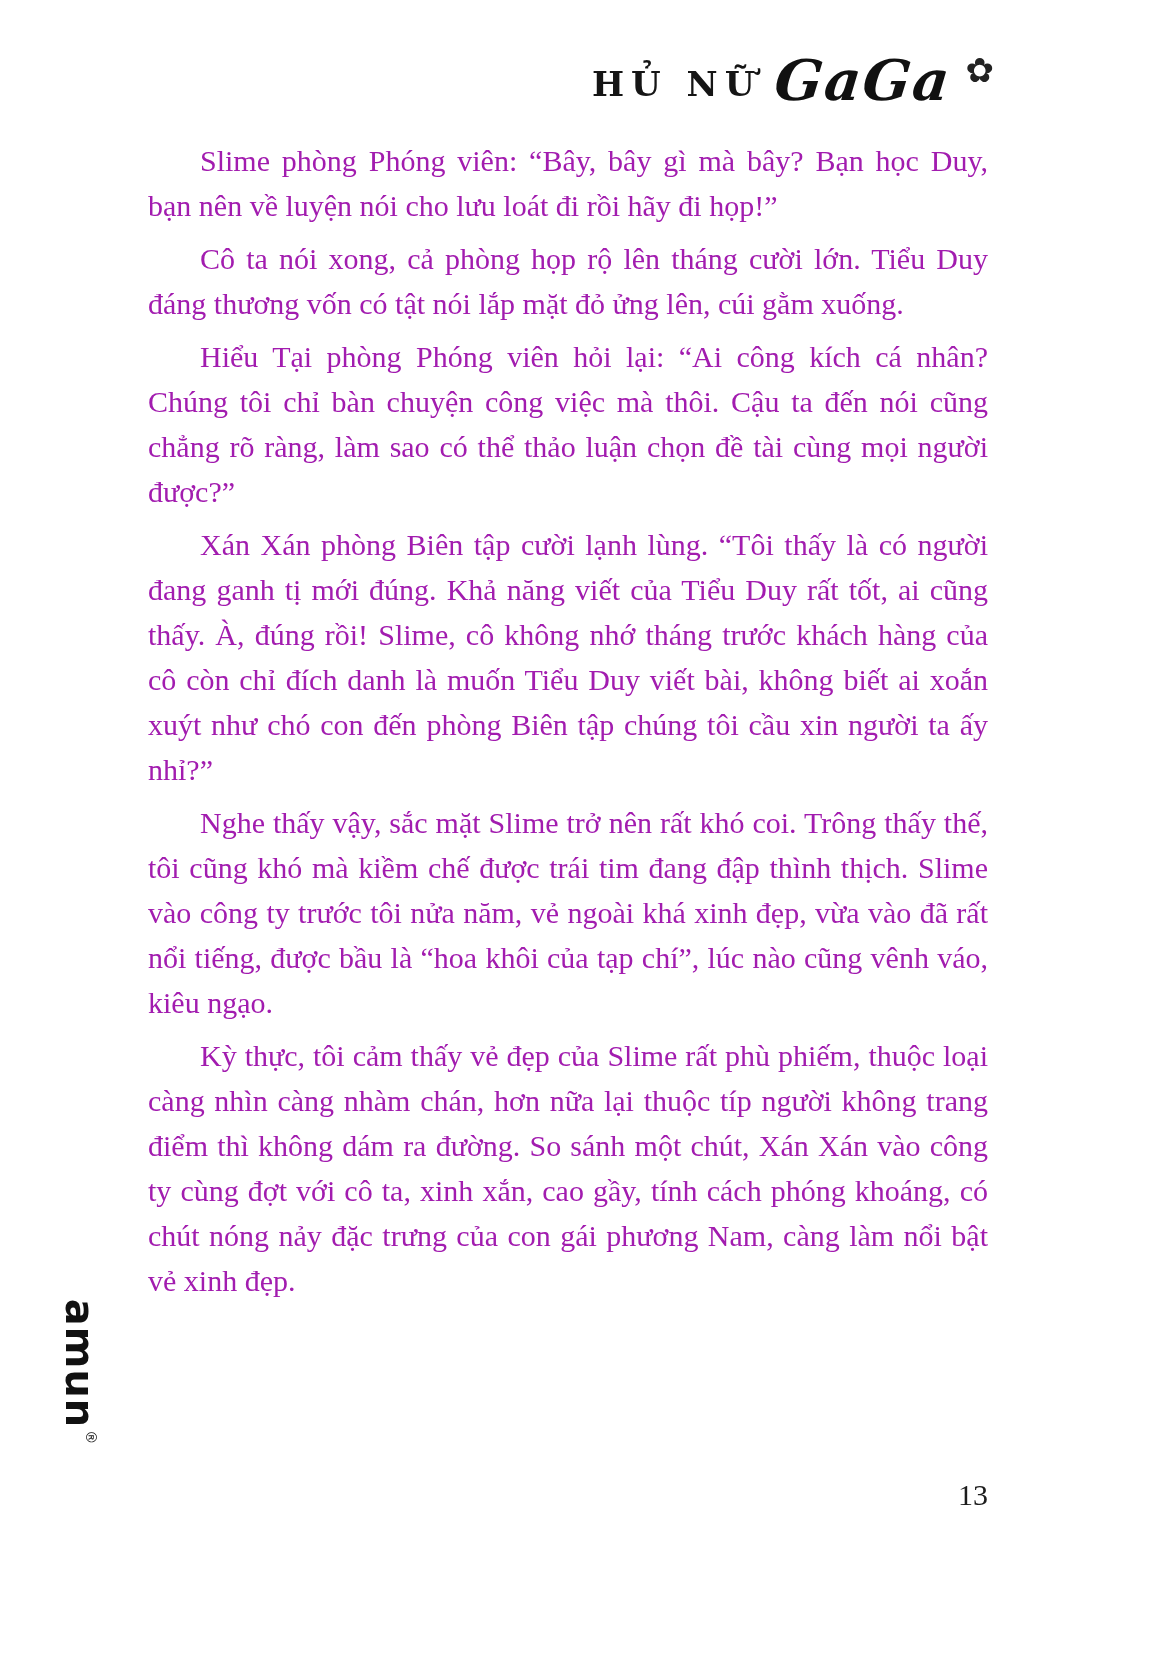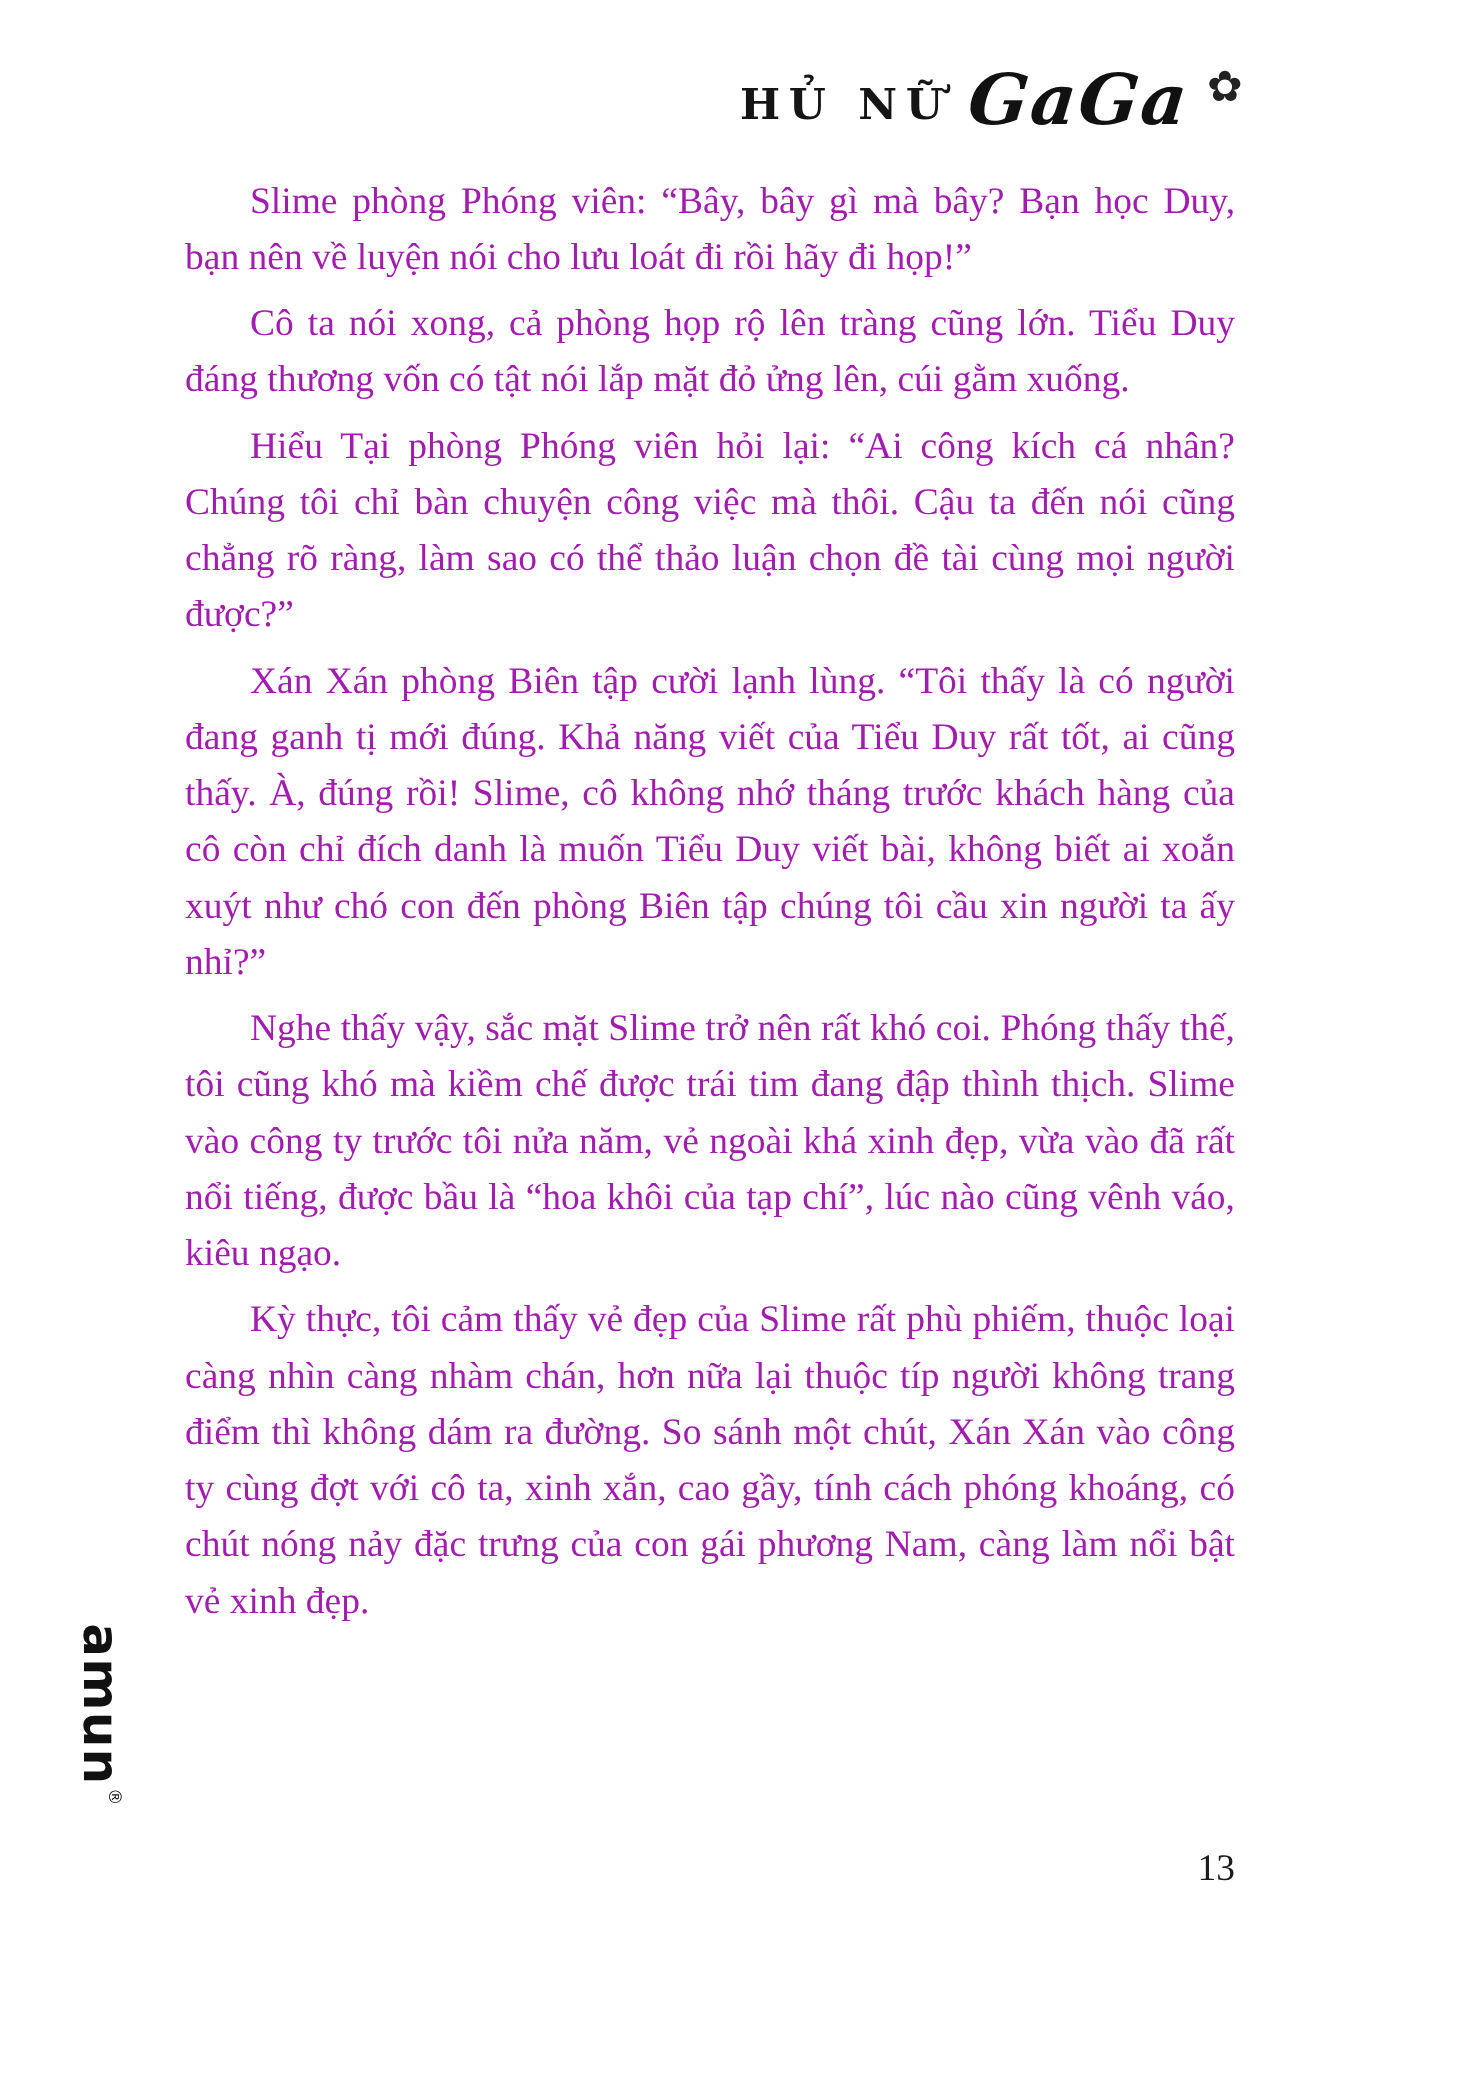--- a/index.html
+++ b/index.html
@@ -113,24 +113,24 @@
 <div class="book-page">
 
   <div class="header">
     <span class="series-title">HỦ NỮ</span>
     <span class="series-logo">GaGa</span>
     <span class="rose-icon">✿</span>
   </div>
 
   <div class="body-text">
     <p>Slime phòng Phóng viên: “Bây, bây gì mà bây? Bạn học Duy, bạn nên về luyện nói cho lưu loát đi rồi hãy đi họp!”</p>
-    <p>Cô ta nói xong, cả phòng họp rộ lên tràng cũng lớn. Tiểu Duy đáng thương vốn có tật nói lắp mặt đỏ ửng lên, cúi gằm xuống.</p>
+    <p>Cô ta nói xong, cả phòng họp rộ lên tháng cười lớn. Tiểu Duy đáng thương vốn có tật nói lắp mặt đỏ ửng lên, cúi gằm xuống.</p>
     <p>Hiểu Tại phòng Phóng viên hỏi lại: “Ai công kích cá nhân? Chúng tôi chỉ bàn chuyện công việc mà thôi. Cậu ta đến nói cũng chẳng rõ ràng, làm sao có thể thảo luận chọn đề tài cùng mọi người được?”</p>
     <p>Xán Xán phòng Biên tập cười lạnh lùng. “Tôi thấy là có người đang ganh tị mới đúng. Khả năng viết của Tiểu Duy rất tốt, ai cũng thấy. À, đúng rồi! Slime, cô không nhớ tháng trước khách hàng của cô còn chỉ đích danh là muốn Tiểu Duy viết bài, không biết ai xoắn xuýt như chó con đến phòng Biên tập chúng tôi cầu xin người ta ấy nhỉ?”</p>
-    <p>Nghe thấy vậy, sắc mặt Slime trở nên rất khó coi. Phóng thấy thế, tôi cũng khó mà kiềm chế được trái tim đang đập thình thịch. Slime vào công ty trước tôi nửa năm, vẻ ngoài khá xinh đẹp, vừa vào đã rất nổi tiếng, được bầu là “hoa khôi của tạp chí”, lúc nào cũng vênh váo, kiêu ngạo.</p>
+    <p>Nghe thấy vậy, sắc mặt Slime trở nên rất khó coi. Trông thấy thế, tôi cũng khó mà kiềm chế được trái tim đang đập thình thịch. Slime vào công ty trước tôi nửa năm, vẻ ngoài khá xinh đẹp, vừa vào đã rất nổi tiếng, được bầu là “hoa khôi của tạp chí”, lúc nào cũng vênh váo, kiêu ngạo.</p>
     <p>Kỳ thực, tôi cảm thấy vẻ đẹp của Slime rất phù phiếm, thuộc loại càng nhìn càng nhàm chán, hơn nữa lại thuộc típ người không trang điểm thì không dám ra đường. So sánh một chút, Xán Xán vào công ty cùng đợt với cô ta, xinh xắn, cao gầy, tính cách phóng khoáng, có chút nóng nảy đặc trưng của con gái phương Nam, càng làm nổi bật vẻ xinh đẹp.</p>
   </div>
 
   <div class="publisher-logo">
     <span>amun</span>
     <span class="registered">®</span>
   </div>
 
   <div class="page-number">13</div>
 

